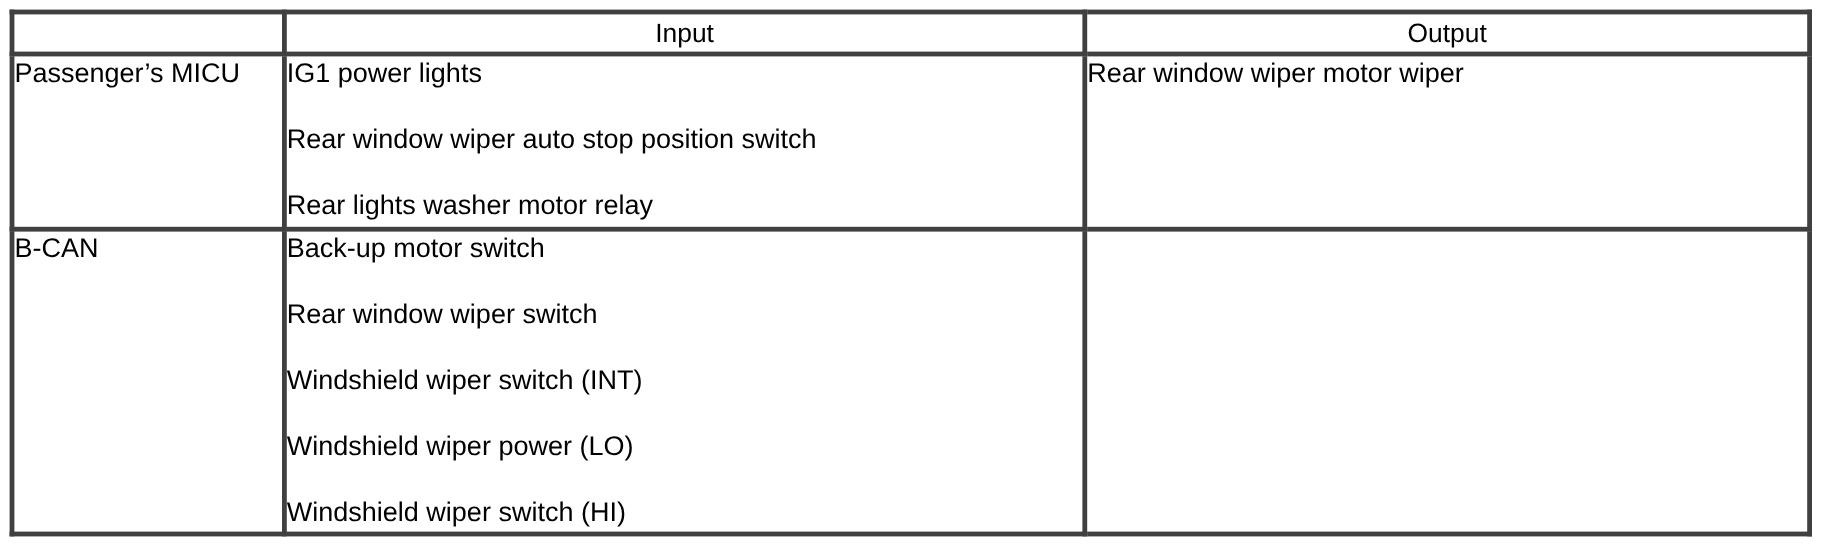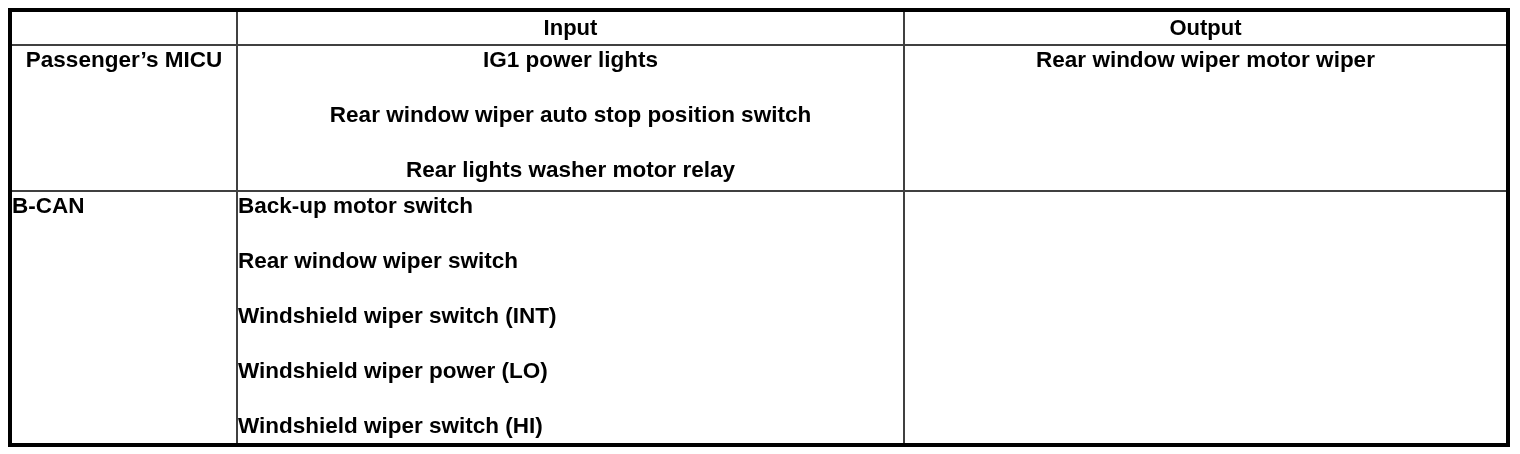--- a/index.html
+++ b/index.html
@@ -28,25 +28,25 @@
     width: 1498px;
     height: 439px;
     border-collapse: collapse;
     table-layout: fixed;
     box-sizing: border-box;
     border: 4px solid #000000;
   }
 
   table.spec-table td,
   table.spec-table th {
-    border: 2px solid #404040;
+    border: 4px solid #404040;
     padding: 0;
     margin: 4px;
     vertical-align: top;
-    font-weight: bold;
+    font-weight: normal;
     box-sizing: border-box;
   }
 
   
   col.col-module { width: 227px; }
   col.col-input  { width: 667px; }
   col.col-output { width: 604px; }
 
   
   tr.header-row { height: 35px; }
@@ -80,21 +80,21 @@
   }
 
   .cell-line:last-child { height: auto; }
 
   .single-line {
     display: block;
     line-height: 28px;
     white-space: nowrap;
   }
 
-  tr.row-micu { height: 146px; text-align: center; }
+  tr.row-micu { height: 146px; }
   tr.row-bcan { height: 254px; }
 </style>
 </head>
 <body>
 
 <div class="table-wrap">
   <table class="spec-table">
     <colgroup>
       <col class="col-module">
       <col class="col-input">

